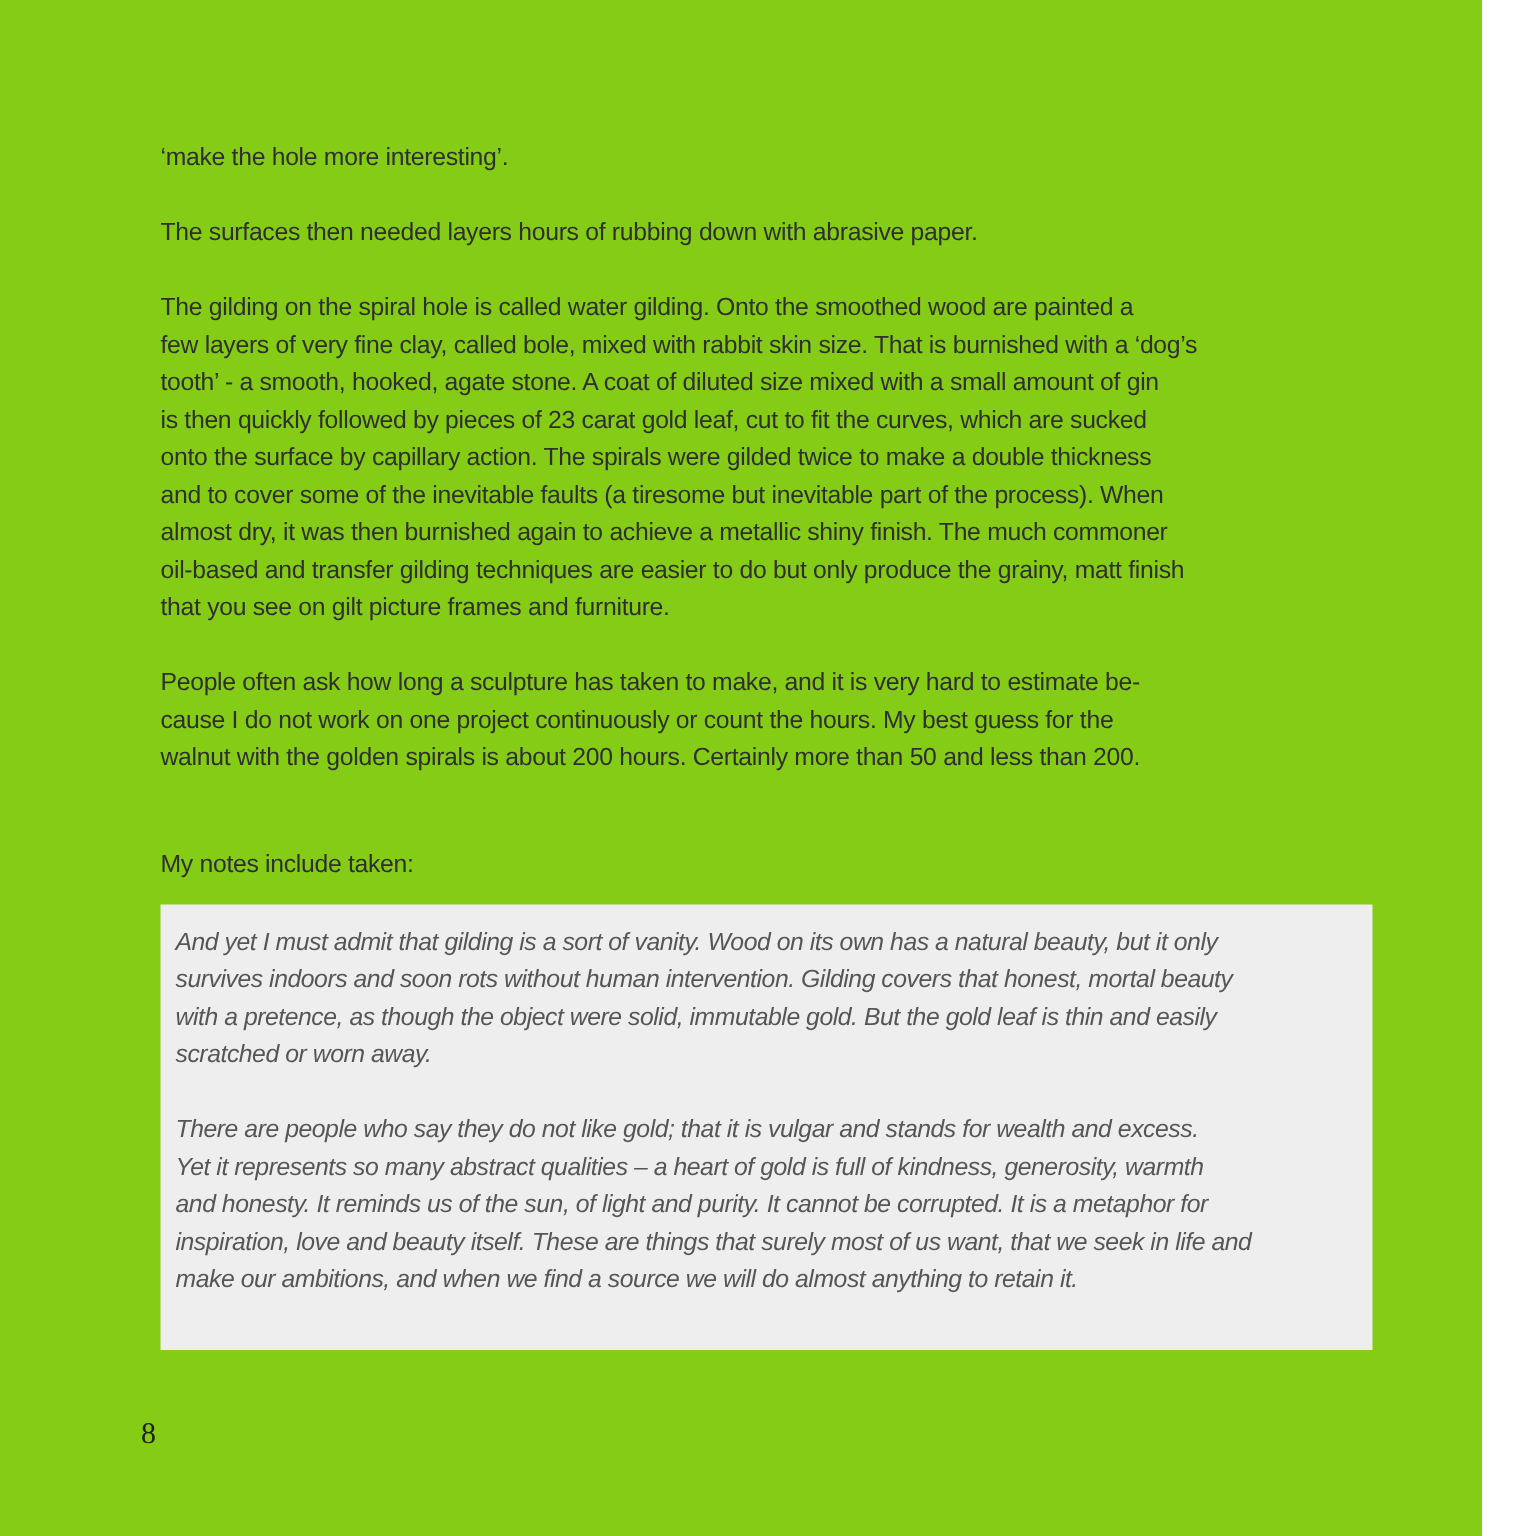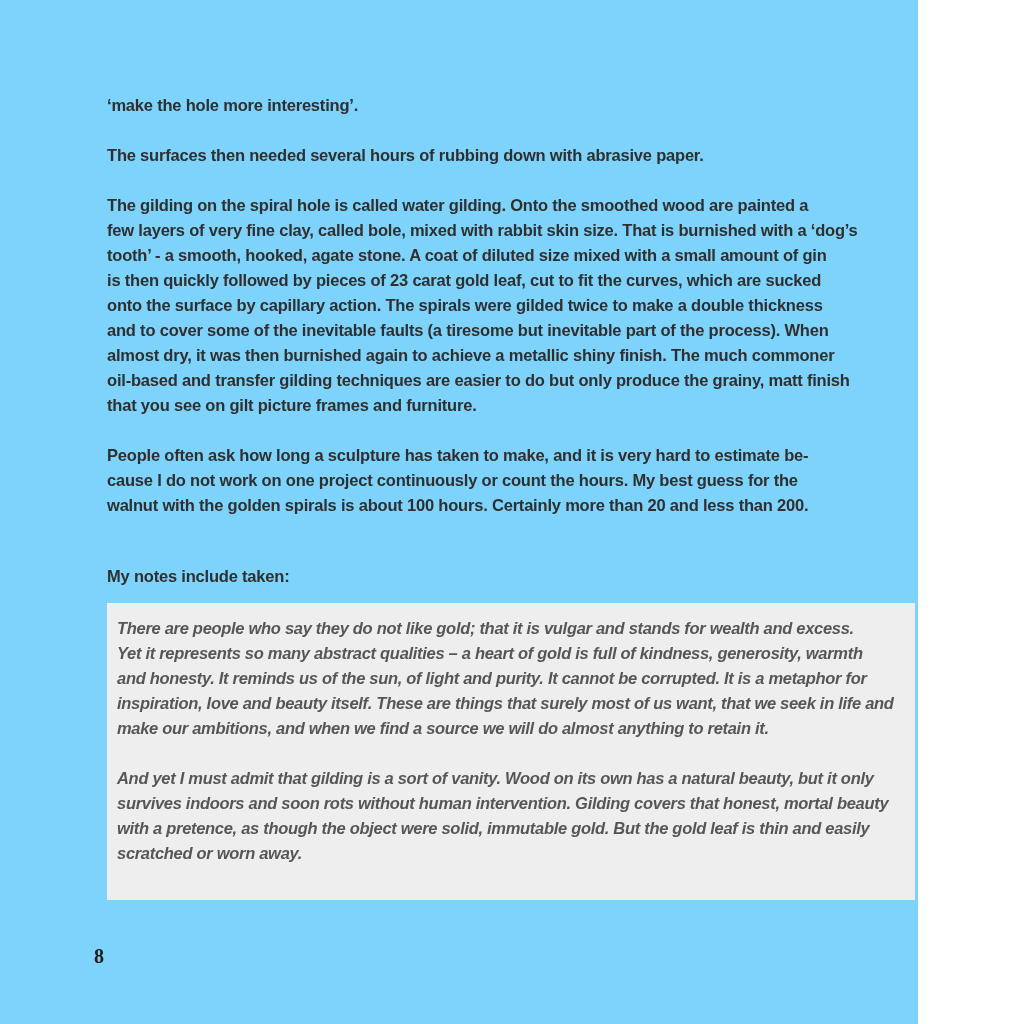--- a/index.html
+++ b/index.html
@@ -10,24 +10,23 @@
   body {
     width: 1024px;
     height: 1024px;
     position: relative;
     overflow: hidden;
     font-family: "Liberation Sans", sans-serif;
   }
   .page {
     position: absolute;
     left: 0; top: 0;
-    width: 918px;
+    width: 988px;
     height: 1024px;
-    background: #7dd3fc;
-    font-weight: bold;
+    background: #84cc16;
   }
   .content {
     position: absolute;
     left: 107px;
     top: 93px;
     width: 808px;
   }
   .para {
     font-size: 16.5px;
     line-height: 25px;
@@ -71,40 +70,40 @@
     line-height: 24px;
     color: #1e1e1e;
   }
 </style>
 </head>
 <body>
 
 <div class="page">
   <div class="content">
     <p class="para">‘make the hole more interesting’.</p>
-    <p class="para">The surfaces then needed several hours of rubbing down with abrasive paper.</p>
+    <p class="para">The surfaces then needed layers hours of rubbing down with abrasive paper.</p>
     <p class="para">The gilding on the spiral hole is called water gilding. Onto the smoothed wood are painted a
 few layers of very fine clay, called bole, mixed with rabbit skin size. That is burnished with a ‘dog’s
 tooth’ - a smooth, hooked, agate stone. A coat of diluted size mixed with a small amount of gin
 is then quickly followed by pieces of 23 carat gold leaf, cut to fit the curves, which are sucked
 onto the surface by capillary action. The spirals were gilded twice to make a double thickness
 and to cover some of the inevitable faults (a tiresome but inevitable part of the process). When
 almost dry, it was then burnished again to achieve a metallic shiny finish. The much commoner
 oil-based and transfer gilding techniques are easier to do but only produce the grainy, matt finish
 that you see on gilt picture frames and furniture.</p>
     <p class="para">People often ask how long a sculpture has taken to make, and it is very hard to estimate be-
 cause I do not work on one project continuously or count the hours. My best guess for the
-walnut with the golden spirals is about 100 hours. Certainly more than 20 and less than 200.</p>
+walnut with the golden spirals is about 200 hours. Certainly more than 50 and less than 200.</p>
     <p class="notes-label">My notes include taken:</p>
     <div class="quote-box">
+      <p class="quote-para">And yet I must admit that gilding is a sort of vanity. Wood on its own has a natural beauty, but it only
+survives indoors and soon rots without human intervention. Gilding covers that honest, mortal beauty
+with a pretence, as though the object were solid, immutable gold. But the gold leaf is thin and easily
+scratched or worn away.</p>
       <p class="quote-para">There are people who say they do not like gold; that it is vulgar and stands for wealth and excess.
 Yet it represents so many abstract qualities – a heart of gold is full of kindness, generosity, warmth
 and honesty. It reminds us of the sun, of light and purity. It cannot be corrupted. It is a metaphor for
 inspiration, love and beauty itself. These are things that surely most of us want, that we seek in life and
 make our ambitions, and when we find a source we will do almost anything to retain it.</p>
-      <p class="quote-para">And yet I must admit that gilding is a sort of vanity. Wood on its own has a natural beauty, but it only
-survives indoors and soon rots without human intervention. Gilding covers that honest, mortal beauty
-with a pretence, as though the object were solid, immutable gold. But the gold leaf is thin and easily
-scratched or worn away.</p>
     </div>
   </div>
   <div class="page-number">8</div>
 </div>
 
 </body></html>

